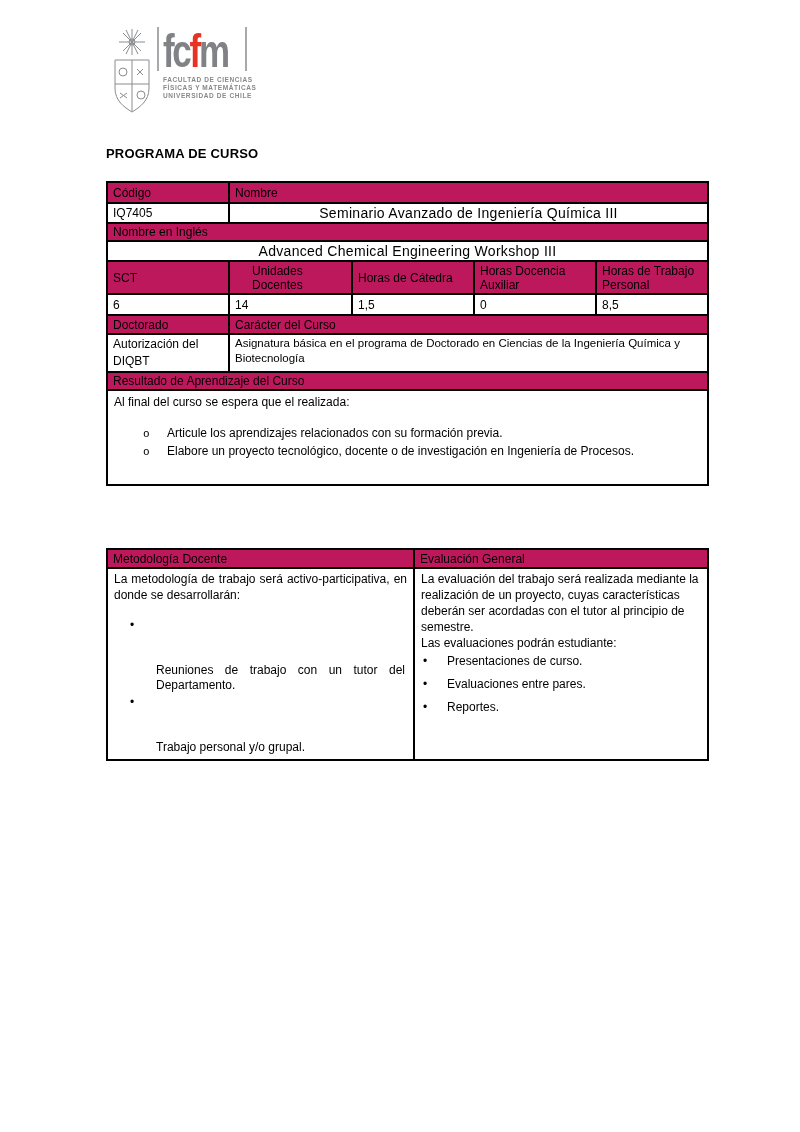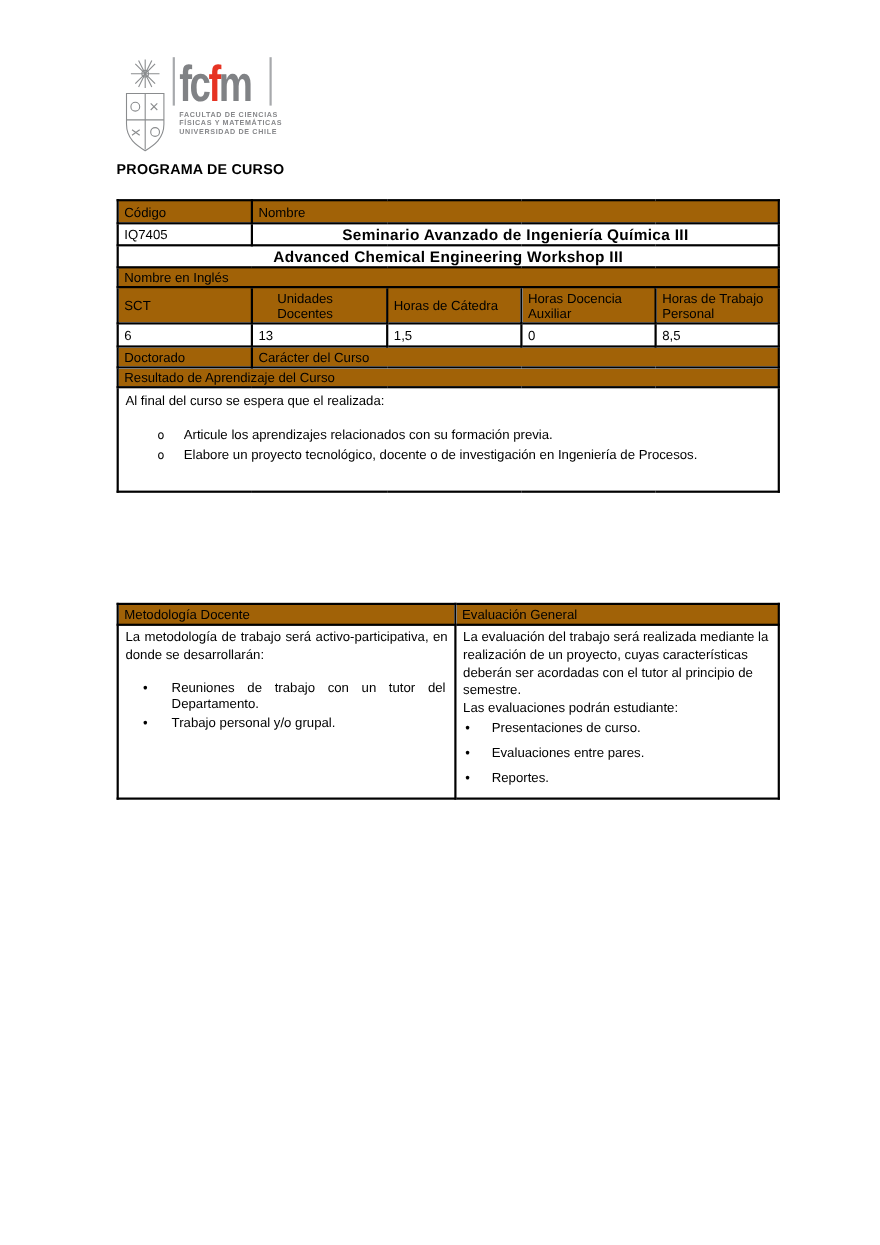--- a/index.html
+++ b/index.html
@@ -4,21 +4,21 @@
 <style>
   * { box-sizing: border-box; }
   html,body { margin:0; padding:0; }
   body {
     width:800px; height:1132px; background:#ffffff; position:relative;
     font-family:"Liberation Sans", sans-serif; color:#000;
     -webkit-font-smoothing:antialiased;
   }
 
   
-  .logo { position:absolute; left:110px; top:52px; display:flex; align-items:flex-start; }
+  .logo { position:absolute; left:110px; top:27px; display:flex; align-items:flex-start; }
   .crest { width:44px; height:88px; margin-right:3px; }
   .logo-block { display:flex; flex-direction:column; }
   .acronym-row { display:flex; align-items:stretch; height:44px; }
   .vbar { width:2px; background:#a7a9ac; }
   .acronym-box { width:86px; padding:0 4px; overflow:visible; display:flex; align-items:flex-end; }
   .acronym {
     font-weight:bold; font-size:46px; line-height:40px; letter-spacing:-3px;
     color:#808285; transform:scaleX(0.76); transform-origin:left bottom; white-space:nowrap;
   }
   .acronym .f-red { color:#e63323; }
@@ -29,24 +29,24 @@
 
   
   .doc-title {
     position:absolute; top:146px; left:106px; width:601px;
     text-align:left; font-weight:bold; font-size:13px; letter-spacing:0.2px;
   }
 
   
   table { border-collapse:collapse; table-layout:fixed; }
   td { border:2px solid #000; padding:1px 5px; font-size:12px; vertical-align:middle; overflow:hidden; }
-  .gray { background:#a16207; }
+  .gray { background:#be185d; }
   .center { text-align:left; }
   .vtop { vertical-align:top; }
-  .course-name { font-weight:bold; font-size:14px; text-align:center; letter-spacing:0.3px; }
+  .course-name { font-weight:normal; font-size:14px; text-align:center; letter-spacing:0.3px; }
   .small-text { font-size:11.5px; line-height:15px; }
   .pad-narrow { padding:1px 22px; }
 
   #table1 { position:absolute; left:106px; top:181px; width:601px; }
   #table2 { position:absolute; left:106px; top:548px; width:601px;border-radius:10px; }
 
   
   .bullet-row { display:flex; align-items:flex-start; }
   .marker { flex:none; font-size:11px; line-height:15px; }
   .bullet-text { flex:1; line-height:15px; }
@@ -54,21 +54,21 @@
   .res-intro { margin:2px 0 0 1px; line-height:16px; }
   .res-list { margin-top:16px; }
   .res-list .bullet-row { margin-bottom:3px; }
   .res-list .marker { margin-left:30px; width:24px; font-family:"DejaVu Sans Mono", monospace; }
 
   .cell-inner { padding:1px 1px; }
   .met-intro { text-align:justify; line-height:16px; }
   .met-list { margin-top:15px; }
   .met-list .bullet-row { margin-bottom:2px; }
   .met-list .marker { margin-left:16px; width:26px; font-size:12px; }
-  .met-list .bullet-text { text-align:justify; padding-right:2px; }
+  .met-list .bullet-text { text-align:justify; padding-right:2px;margin-top:45px; }
 
   .eval-par { line-height:16px; }
   .eval-list { margin-top:3px; }
   .eval-list .bullet-row { margin-bottom:8px; }
   .eval-list .marker { margin-left:2px; width:24px; font-size:12px; }
 </style>
 </head>
 <body>
 
 <div class="logo">
@@ -119,42 +119,46 @@
   <tbody>
       <tr style="height:21px">
     <td class="gray">Código</td>
     <td class="gray" colspan="4">Nombre</td>
   </tr>
   <tr style="height:19px">
     <td>IQ7405</td>
     <td class="course-name" colspan="4">Seminario Avanzado de Ingeniería Química III</td>
   </tr>
   <tr style="height:18px">
+    <td class="gray" colspan="5">Nombre en Inglés</td>
+  </tr>
+  <tr style="height:18px">
     <td class="course-name" colspan="5">Advanced Chemical Engineering Workshop III</td>
-  </tr>
-  <tr style="height:18px">
-    <td class="gray" colspan="5">Nombre en Inglés</td>
   </tr>
   <tr style="height:33px">
     <td class="gray center">SCT</td>
     <td class="gray center pad-narrow">Unidades Docentes</td>
     <td class="gray center">Horas de Cátedra</td>
     <td class="gray center">Horas Docencia Auxiliar</td>
     <td class="gray center">Horas de Trabajo Personal</td>
   </tr>
   <tr style="height:21px">
     <td class="center">6</td>
-    <td class="center">13</td>
+    <td class="center">14</td>
     <td class="center">1,5</td>
     <td class="center">0</td>
     <td class="center">8,5</td>
   </tr>
   <tr style="height:19px">
     <td class="gray center">Doctorado</td>
     <td class="gray center" colspan="4">Carácter del Curso</td>
+  </tr>
+  <tr style="height:38px">
+    <td class="vtop" style="line-height:17px;">Autorización del DIQBT</td>
+    <td class="vtop small-text" colspan="4">Asignatura básica en el programa de Doctorado en Ciencias de la Ingeniería Química y Biotecnología</td>
   </tr>
   <tr style="height:18px">
     <td class="gray center" colspan="5">Resultado de Aprendizaje del Curso</td>
   </tr>
   <tr style="height:95px">
     <td class="vtop" colspan="5">
       <div class="res-intro">Al final del curso se espera que el realizada:</div>
       <div class="res-list">
         <div class="bullet-row">
           <span class="marker">o</span>

